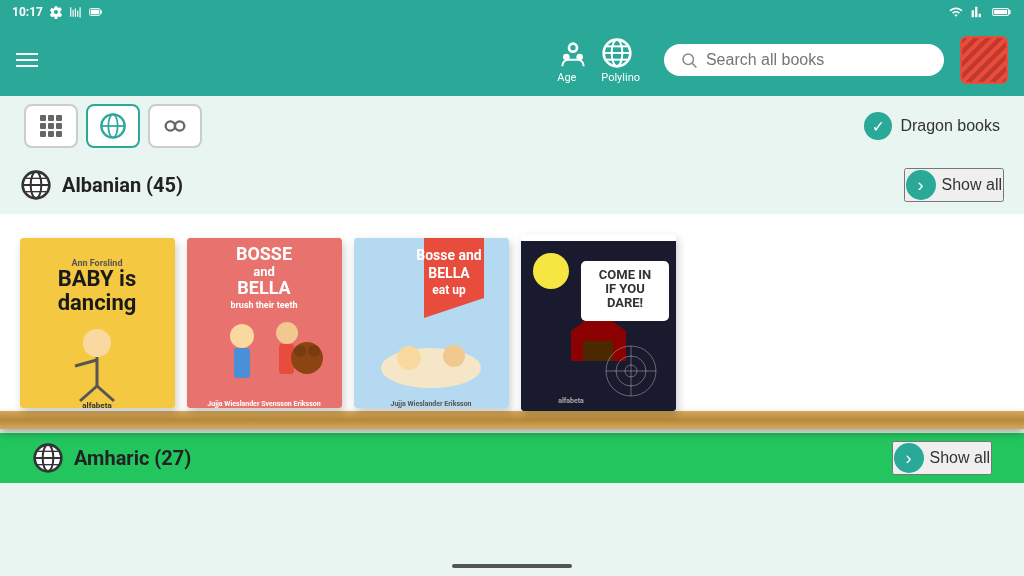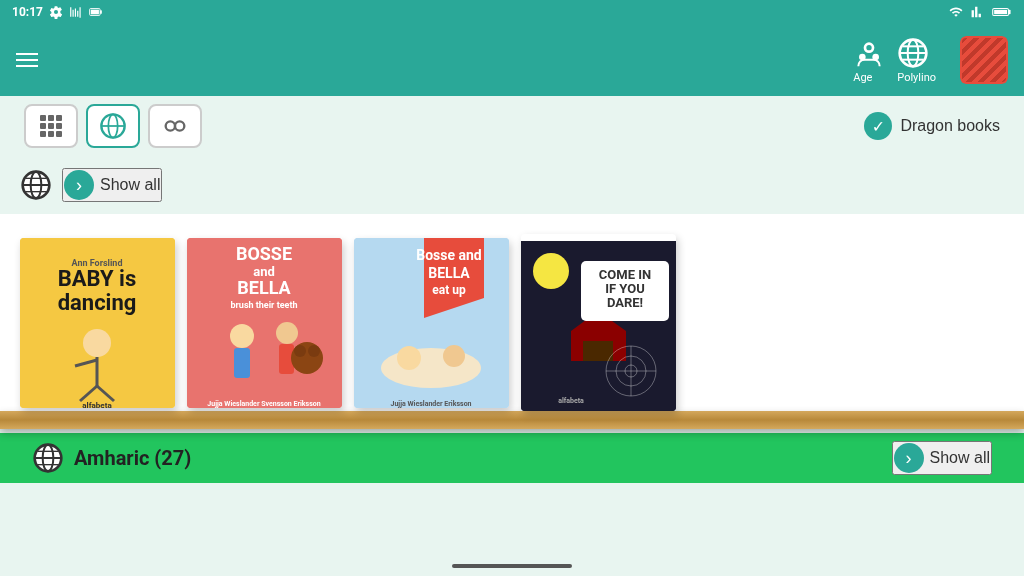--- a/index.html
+++ b/index.html
@@ -355,20 +355,27 @@
           <circle cx="12" cy="12" r="10" stroke="white" stroke-width="2" fill="none"></circle>
           <ellipse cx="12" cy="12" rx="4" ry="10" stroke="white" stroke-width="1.5" fill="none"></ellipse>
           <line x1="2" y1="12" x2="22" y2="12" stroke="white" stroke-width="1.5"></line>
           <line x1="4" y1="7" x2="20" y2="7" stroke="white" stroke-width="1.5"></line>
           <line x1="4" y1="17" x2="20" y2="17" stroke="white" stroke-width="1.5"></line>
         </svg>
       <span class="toolbar-icon-label">Polylino</span>
     </div>
   </div>
 
+  <div class="search-bar">
+    <svg viewBox="0 0 24 24" fill="#888" width="20" height="20">
+        <circle cx="11" cy="11" r="7" stroke="#888" stroke-width="2" fill="none"></circle>
+        <line x1="16.5" y1="16.5" x2="22" y2="22" stroke="#888" stroke-width="2"></line>
+      </svg>
+    <input type="text" placeholder="Search all books" style="">
+  </div>
 
   <div class="avatar-btn">
     <div class="avatar-pattern"></div>
   </div>
 </div>
 
 <div class="filter-bar">
   <div class="filter-left">
     <div class="filter-btn">
       <div class="grid-dots">
@@ -407,20 +414,21 @@
 <div class="content">
 
   <div class="section-header">
     <svg class="section-globe" viewBox="0 0 24 24">
         <circle cx="12" cy="12" r="10" stroke="#333" stroke-width="2" fill="white"></circle>
         <ellipse cx="12" cy="12" rx="4" ry="10" stroke="#333" stroke-width="1.5" fill="none"></ellipse>
         <line x1="2" y1="12" x2="22" y2="12" stroke="#333" stroke-width="1.5"></line>
         <line x1="4" y1="7" x2="20" y2="7" stroke="#333" stroke-width="1"></line>
         <line x1="4" y1="17" x2="20" y2="17" stroke="#333" stroke-width="1"></line>
       </svg>
+    <span class="section-title">Albanian (45)</span>
     <button class="show-all-btn">
       <div class="show-all-circle">›</div>
       <span>Show all</span>
     </button>
   </div>
 
   <div class="book-shelf">
     <div class="shelf-row">
 
       <div class="book-item">

